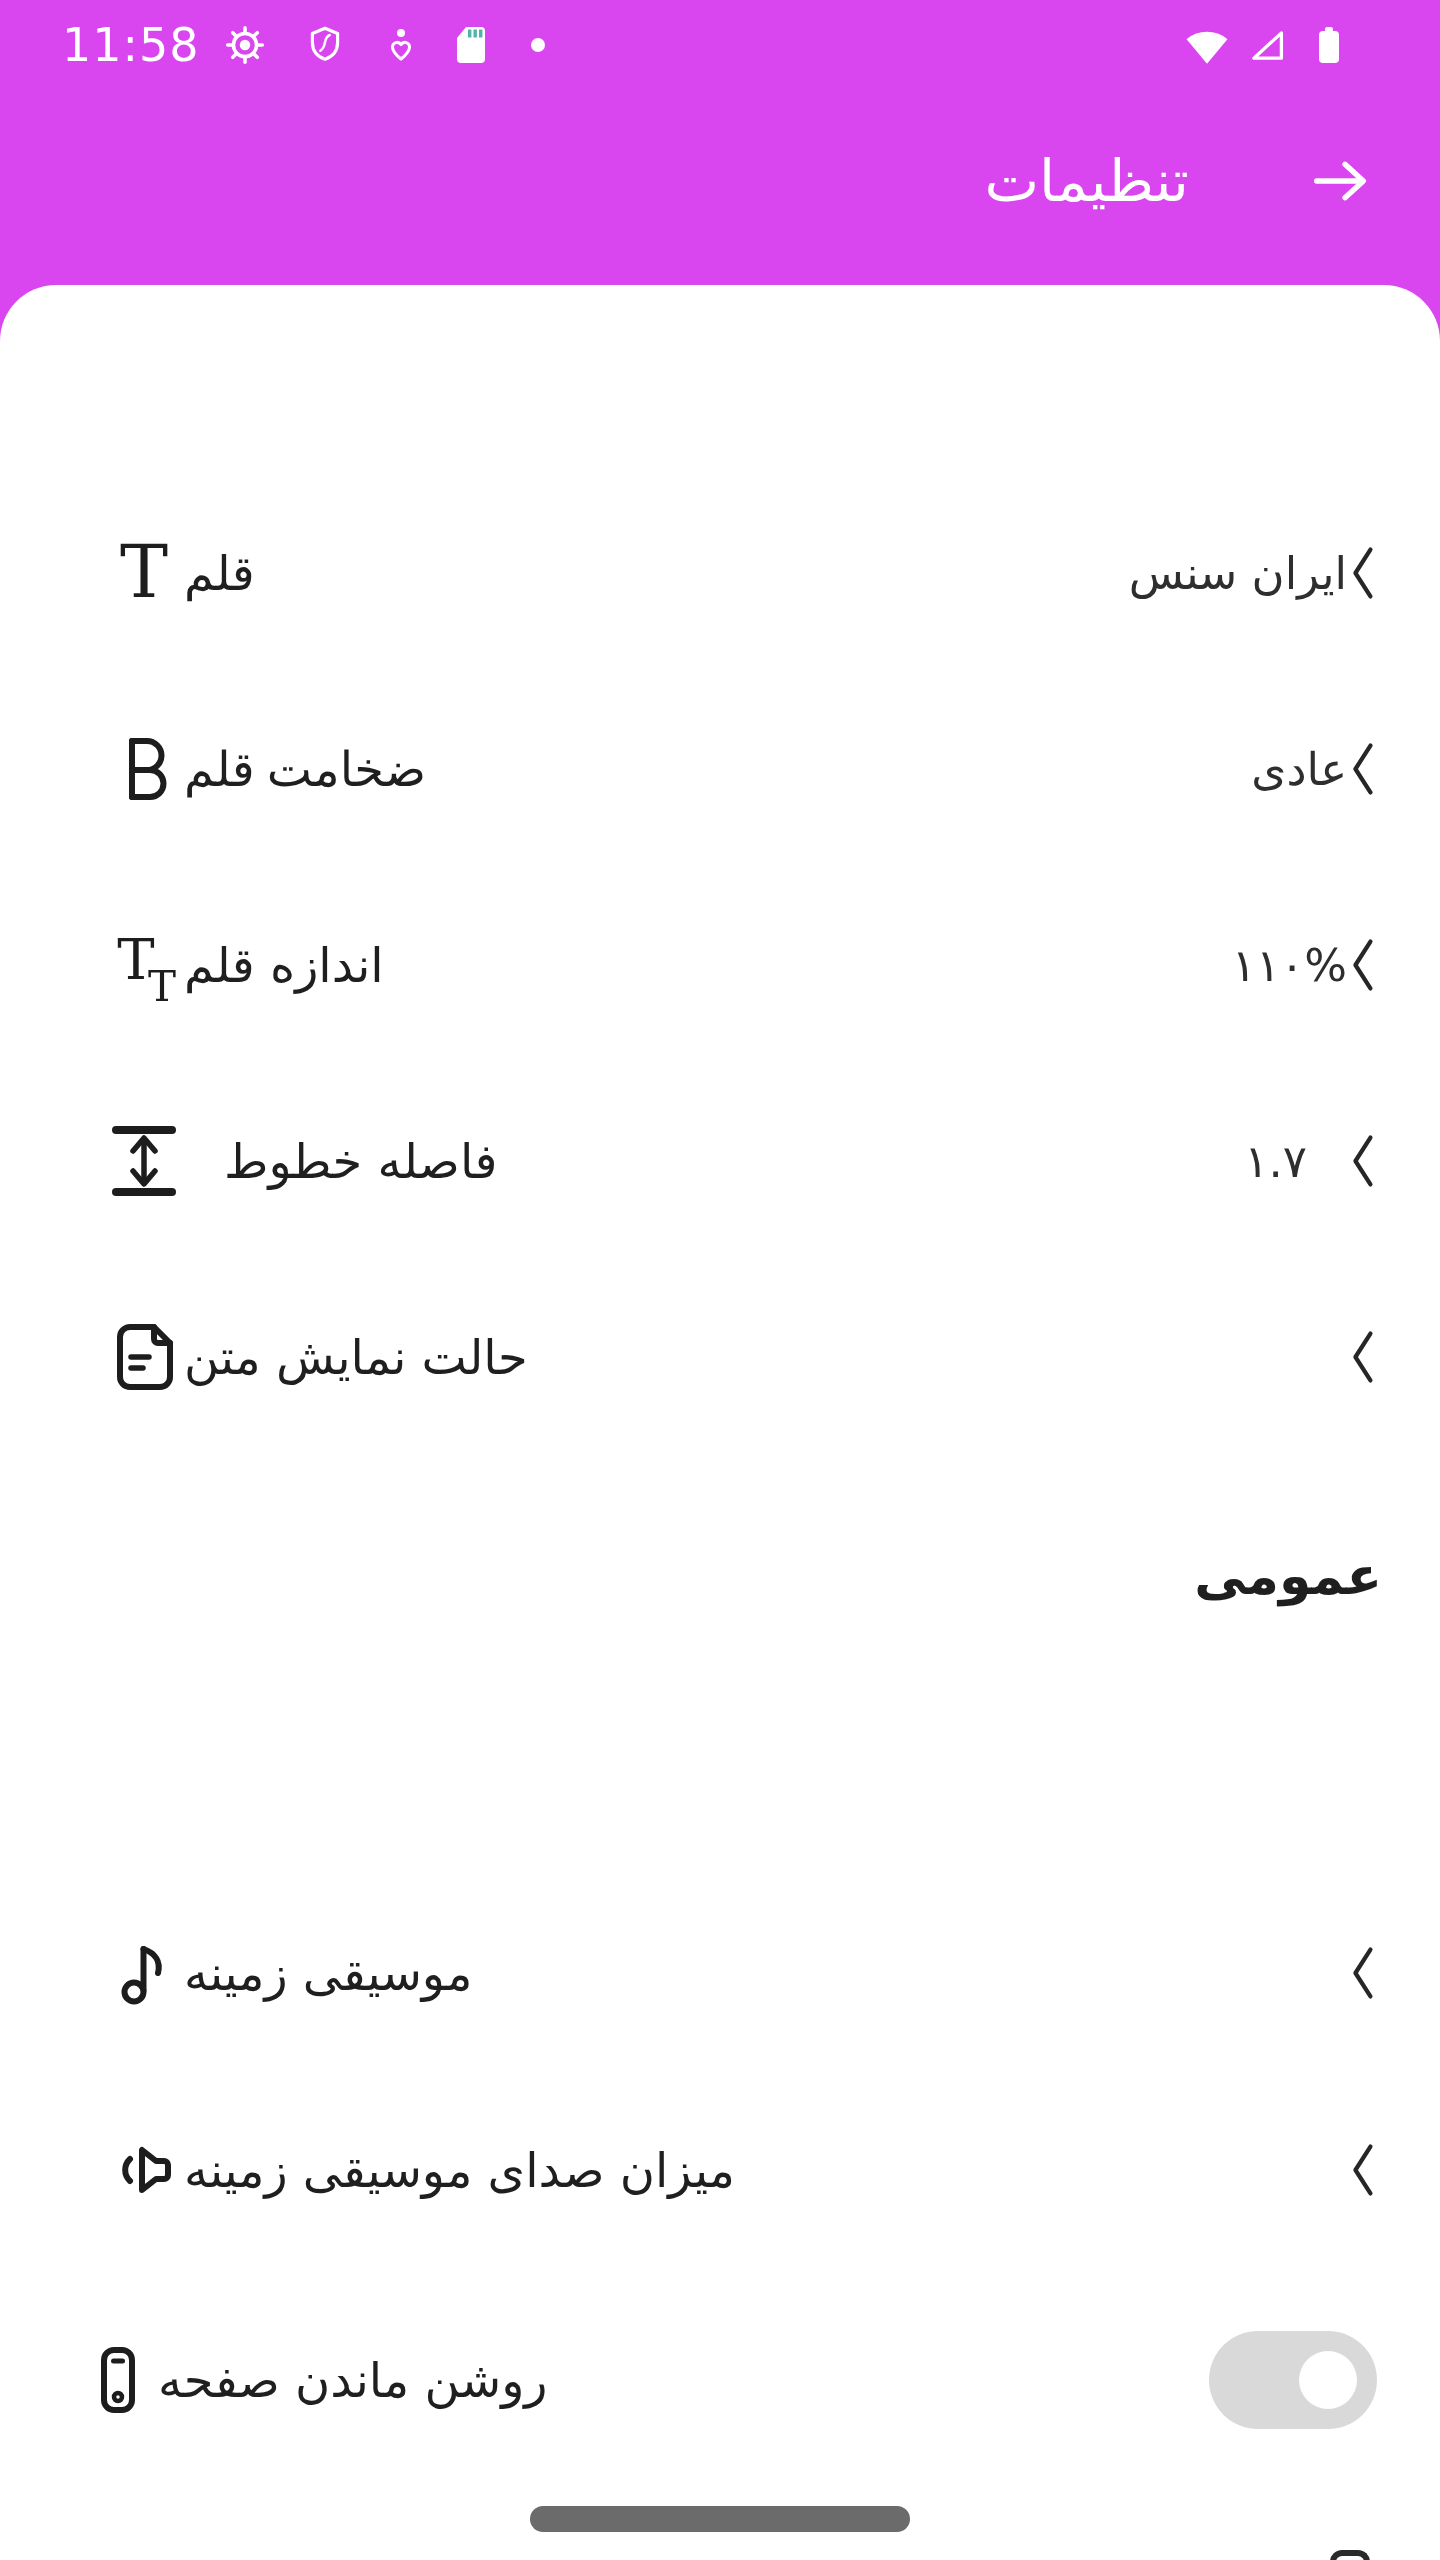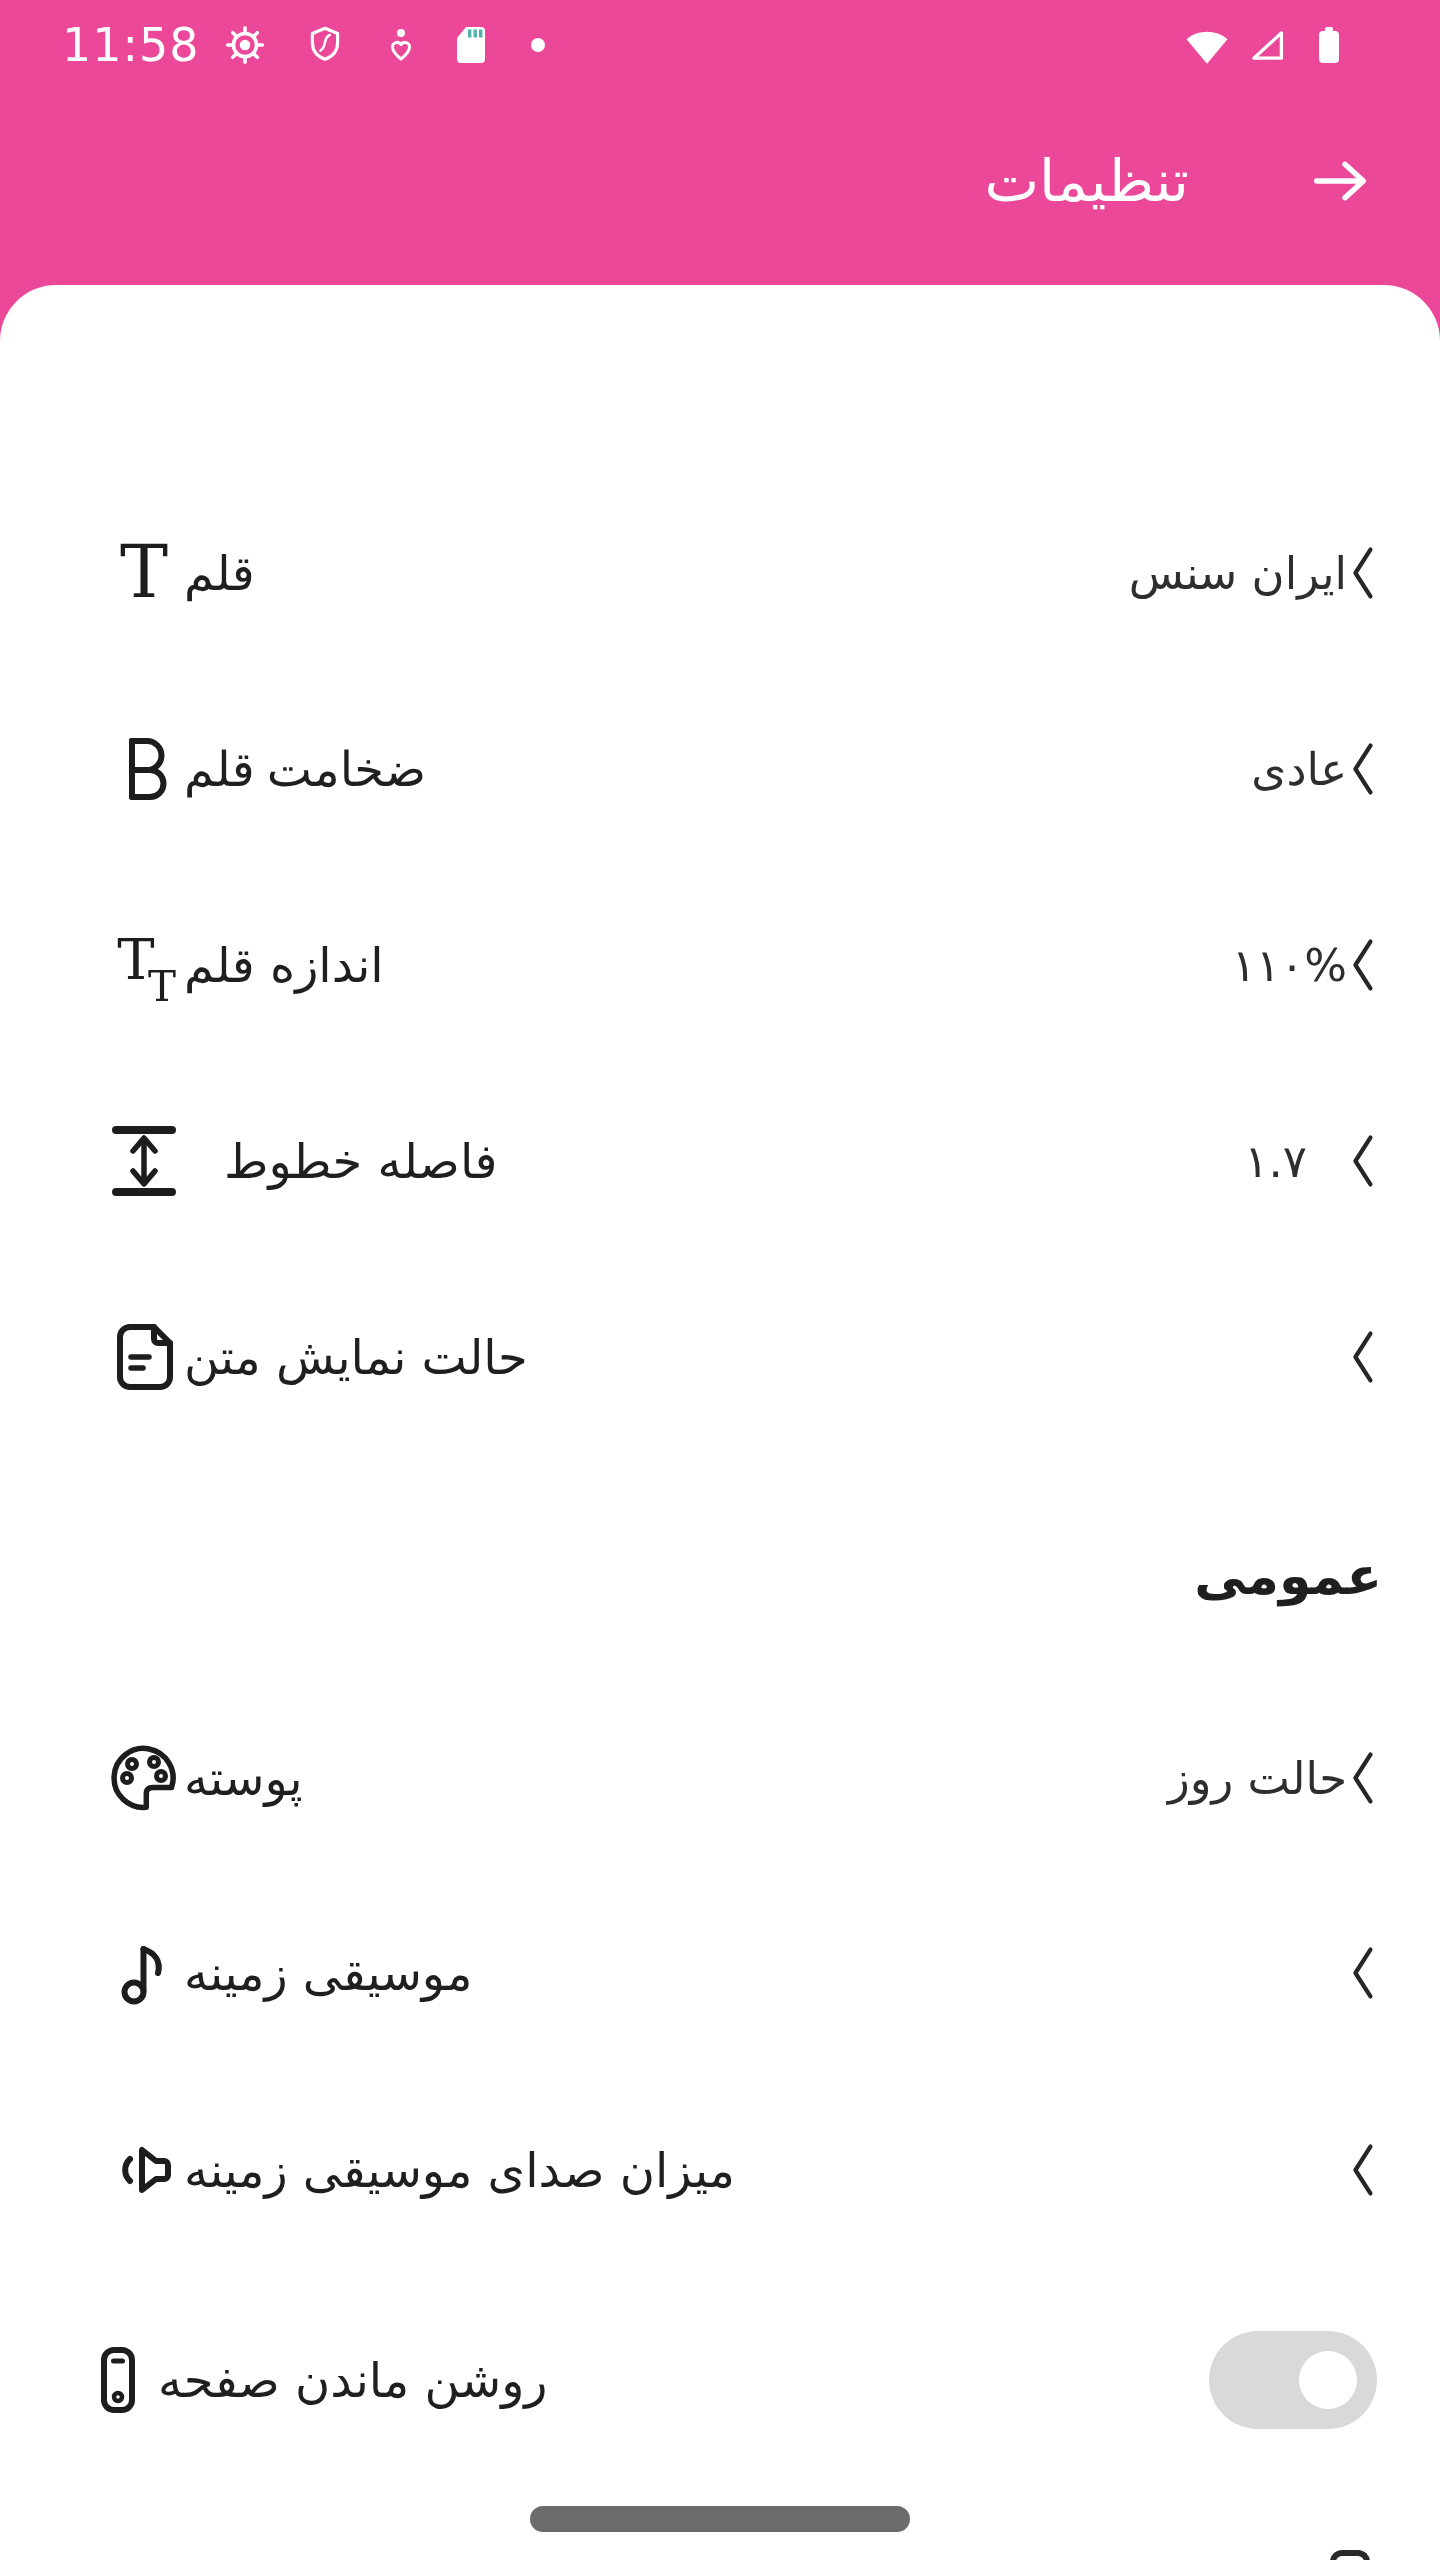--- a/index.html
+++ b/index.html
@@ -1,18 +1,18 @@
 <!DOCTYPE html>
 <html lang="fa"><head>
 <meta charset="utf-8">
 <style>
   * { margin:0; padding:0; box-sizing:border-box; }
   html,body { width:1440px; height:2560px; }
   body { font-family:"DejaVu Sans", sans-serif; overflow:hidden; background:#4FB5AC; }
-  .screen { position:relative; width:1440px; height:2560px; background:#ec4899; overflow:hidden; }
+  .screen { position:relative; width:1440px; height:2560px; background:#d946ef; overflow:hidden; }
 
   
   .status-bar { position:absolute; top:0; left:0; right:0; height:84px;
     display:flex; align-items:center; padding:6px 96px 0 62px; color:#fff; }
   .sb-time { font-size:46px; font-weight:400; letter-spacing:1px; margin-right:24px; }
   .sb-ico { display:flex; align-items:center; justify-content:center; margin-right:38px; }
   .sb-spacer { flex:1; }
   .sb-right { display:flex; align-items:center; gap:12px; }
 
   
@@ -233,39 +233,20 @@
     <span class="rvalue"></span>
     <span class="chev">
       <svg width="30" height="60" viewBox="0 0 32 64" fill="none" stroke="#262626" stroke-width="4.5" stroke-linecap="round" stroke-linejoin="round">
         <path d="M25 7 L9 32 L25 57"></path>
       </svg>
     </span>
   </div>
 
   <div class="section-title st-general">عمومی</div>
 
-  <div class="row r-theme">
-    <span class="ricon">
-      <svg width="80" height="80" viewBox="0 0 80 80" fill="none" stroke="#1D1D1D" stroke-width="5.5" stroke-linecap="round" stroke-linejoin="round">
-        <path d="M67.5 49.4 H49 Q42.3 49.4 42.3 55.5 V69.3 A29.5 29.5 0 1 1 67.5 49.4"></path>
-        <circle cx="28" cy="26" r="4.5" stroke-width="5"></circle>
-        <circle cx="50" cy="24" r="4.5" stroke-width="5"></circle>
-        <circle cx="23" cy="40" r="4.5" stroke-width="5"></circle>
-        <circle cx="57" cy="38" r="4.5" stroke-width="5"></circle>
-      </svg>
-    </span>
-    <span class="rlabel">پوسته</span>
-    <span class="spacer"></span>
-    <span class="rvalue">حالت روز</span>
-    <span class="chev">
-      <svg width="30" height="60" viewBox="0 0 32 64" fill="none" stroke="#262626" stroke-width="4.5" stroke-linecap="round" stroke-linejoin="round">
-        <path d="M25 7 L9 32 L25 57"></path>
-      </svg>
-    </span>
-  </div>
 
   <div class="row r-music">
     <span class="ricon">
       <svg width="80" height="80" viewBox="0 0 80 80" fill="none" stroke="#1D1D1D" stroke-width="6" stroke-linecap="round" stroke-linejoin="round">
         <circle cx="30" cy="59" r="9.5"></circle>
         <path d="M39.5 57 V16"></path>
         <path d="M39.5 16 C51 20 57 28 54 40"></path>
       </svg>
     </span>
     <span class="rlabel">موسیقی زمینه</span>

